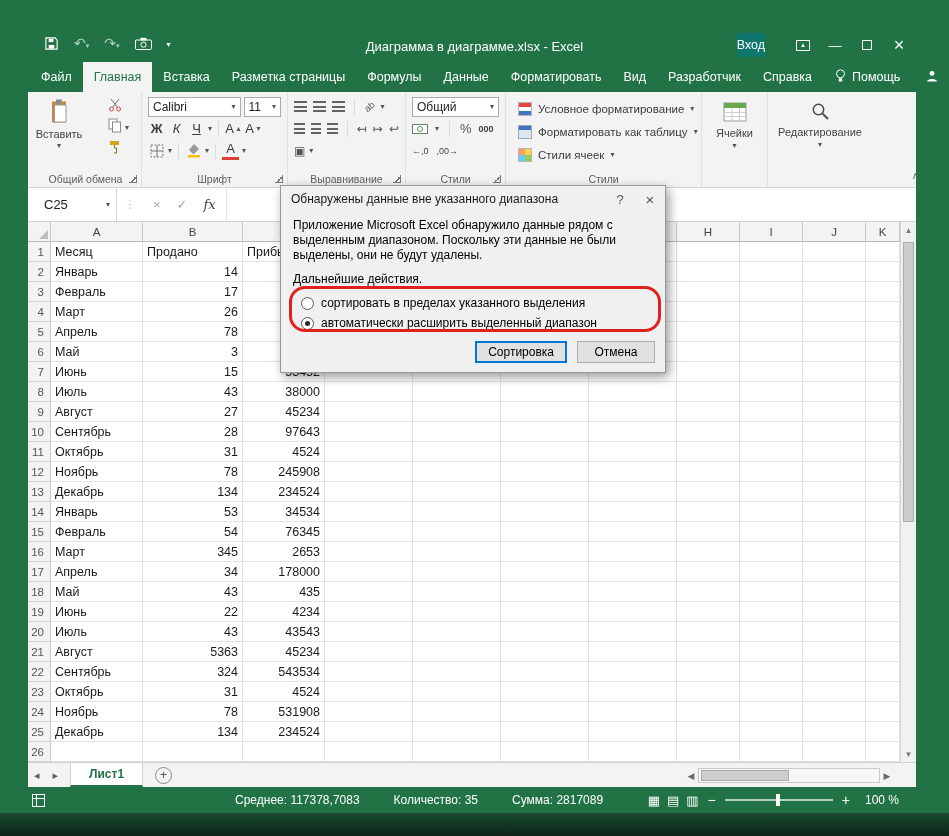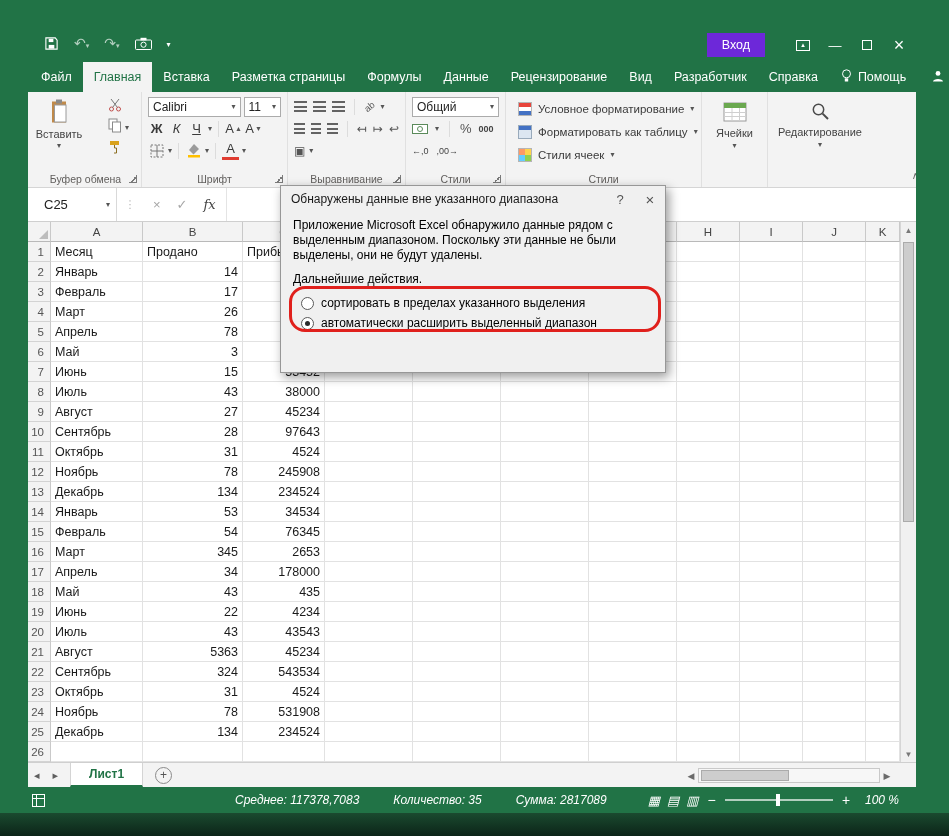--- a/index.html
+++ b/index.html
@@ -7,21 +7,21 @@
   body { font-family:"Liberation Sans", sans-serif; }
   .screen { position:relative; width:949px; height:836px; background:#217346; overflow:hidden; }
 
   
   .titlebar { position:absolute; top:0; left:0; width:949px; height:62px; background:#217346; color:#fff; }
   .qat { position:absolute; left:44px; top:36px; display:flex; align-items:center; gap:15px; }
   .qat .dim { opacity:.65; }
   .qat span { font-size:14px; line-height:14px; }
   .win-title { position:absolute; top:39px; left:0; right:0; text-align:center; font-size:13px; color:#fff; }
   .tb-right { position:absolute; right:34px; top:32px; display:flex; align-items:center; }
-  .signin { background:#6d28d9; padding:5px 15px; font-size:12.5px; margin-right:22px; }
+  .signin { background:#0f766e; padding:5px 0; font-size:12.5px; margin-right:22px; }
   .winbtn { width:32px; height:26px; display:flex; align-items:center; justify-content:center; font-size:13px; }
   .rdo-icon { width:14px; height:11px; border:1px solid #fff; display:flex; align-items:center; justify-content:center; font-size:7px; }
   .maxbox { width:10px; height:10px; border:1px solid #fff; display:inline-block; }
   .closex { font-size:18px; }
 
   
   .tabrow { position:absolute; top:62px; left:0; width:949px; height:30px; background:#217346; display:flex; align-items:stretch; padding-left:30px; }
   .tab { height:30px; line-height:30px; padding:0 11px; font-size:12.5px; color:#fff; white-space:nowrap; }
   .tab.active { background:#f3f3f3; color:#217346; }
   .tab-help { display:flex; align-items:center; gap:6px; color:#fff; font-size:12.5px; padding:0 12px; }
@@ -93,21 +93,21 @@
   .sheetbar { position:absolute; top:762px; left:0; width:916px; height:25px; background:#f3f3f3; border-top:1px solid #cfcfcf; display:flex; align-items:stretch; }
   .snav { display:flex; align-items:center; gap:13px; padding:0 12px 0 34px; color:#5e5e5e; font-size:11px; }
   .stab { background:#fff; color:#217346; font-weight:bold; font-size:12px; padding:0 18px; display:flex; align-items:center; border-right:1px solid #d4d4d4; border-left:1px solid #d4d4d4; border-bottom:2px solid #217346; }
   .addsheet { width:17px; height:17px; border:1px solid #8a8a8a; border-radius:50%; display:flex; align-items:center; justify-content:center; font-size:12px; color:#555; margin:0 12px; align-self:center; }
   .hscroll { position:absolute; left:684px; top:4px; height:17px; display:flex; align-items:center; }
   .hs-btn { width:14px; text-align:center; color:#6a6a6a; font-size:9px; }
   .hs-track { width:182px; height:15px; background:#f7f7f7; border:1px solid #c9c9c9; position:relative; }
   .hs-thumb { position:absolute; left:2px; top:1px; width:88px; height:11px; background:#cdcdcd; border:1px solid #ababab; }
 
   
-  .statusbar { position:absolute; top:787px; left:0; width:949px; height:26px; background:#217346; color:#fff; font-size:12px; display:flex; align-items:center;font-style:italic; }
+  .statusbar { position:absolute; top:787px; left:0; width:949px; height:26px; background:#217346; color:#fff; font-size:12px; display:flex; align-items:center; }
   .sb-icon { margin-left:32px; display:flex; align-items:center; }
   .sb-stats { display:flex; gap:34px; margin-left:190px; white-space:nowrap; }
   .sb-right { margin-left:auto; margin-right:50px; display:flex; align-items:center; gap:9px; }
   .views { display:flex; gap:7px; font-size:13px; }
   .ztrack { width:108px; height:2px; background:rgba(255,255,255,.65); position:relative; }
   .zthumb { position:absolute; left:51px; top:-5px; width:4px; height:12px; background:#fff; }
   .zoomsym { font-size:14px; line-height:14px; }
 
   .bottomstrip { position:absolute; top:813px; left:0; width:949px; height:23px; background:linear-gradient(#1a4a2f,#0c2418); }
 
@@ -148,20 +148,21 @@
       <span class="dim">↷<span style="font-size:7px">▾</span></span>
       <span>
         <svg width="17" height="13" viewBox="0 0 17 13">
             <rect x="0.5" y="3" width="16" height="9.5" rx="1" fill="none" stroke="#fff"></rect>
             <circle cx="8.5" cy="7.7" r="2.6" fill="none" stroke="#fff"></circle>
             <rect x="5.5" y="0.8" width="6" height="2.6" fill="#fff"></rect>
           </svg>
       </span>
       <span style="font-size:8px">▾</span>
     </div>
+    <div class="win-title">Диаграмма в диаграмме.xlsx  -  Excel</div>
     <div class="tb-right">
       <div class="signin">Вход</div>
       <div class="winbtn">
           <span class="rdo-icon">▴</span>
         </div>
       <div class="winbtn">—</div>
       <div class="winbtn">
           <span class="maxbox"></span>
         </div>
       <div class="winbtn closex">×</div>
@@ -169,21 +170,21 @@
   </div>
 
   <div class="tabrow">
     <div style="display:flex">
         <div class="tab">Файл</div>
         <div class="tab active">Главная</div>
         <div class="tab">Вставка</div>
         <div class="tab">Разметка страницы</div>
         <div class="tab">Формулы</div>
         <div class="tab">Данные</div>
-        <div class="tab">Рецензирование</div>
+        <div class="tab">Форматировать</div>
         <div class="tab">Вид</div>
         <div class="tab">Разработчик</div>
         <div class="tab">Справка</div>
       </div>
     <div class="tab-help">
       <span>
         <svg width="11" height="14" viewBox="0 0 11 14">
             <circle cx="5.5" cy="4.8" r="4" fill="none" stroke="#fff"></circle>
             <rect x="3.8" y="9.3" width="3.4" height="3.2" fill="#fff"></rect>
           </svg>
@@ -239,21 +240,21 @@
           <div class="row">
             <span>
               <svg width="13" height="14" viewBox="0 0 13 14">
                   <rect x="2" y="1" width="9" height="4" fill="#d9a21b"></rect>
                   <path d="M6.5 5 v3 h2 v5 h-2.5" stroke="#8a6d1f" fill="none"></path>
                 </svg>
             </span>
           </div>
         </div>
       </div>
-      <div class="glabel">Буфер обмена</div>
+      <div class="glabel">Общий обмена</div>
       <div class="launcher"></div>
     </div>
 
     <div class="rgroup" style="width:146px">
       <div class="frow">
         <div class="combo" style="width:94px">
           <span>Calibri</span>
             <span class="caret">▾</span>
         </div>
         <div class="combo" style="width:38px">
@@ -872,15 +873,19 @@
             <span class="radio"></span>
             <span>сортировать в пределах указанного выделения</span>
           </div>
           <div class="radio-row">
             <span class="radio sel"></span>
             <span>автоматически расширить выделенный диапазон</span>
           </div>
         </div>
     </div>
     <div class="red-box"></div>
+    <div class="dlg-buttons">
+      <div class="dbtn primary">Сортировка</div>
+      <div class="dbtn">Отмена</div>
+    </div>
   </div>
 
 </div>
 
 </body></html>

